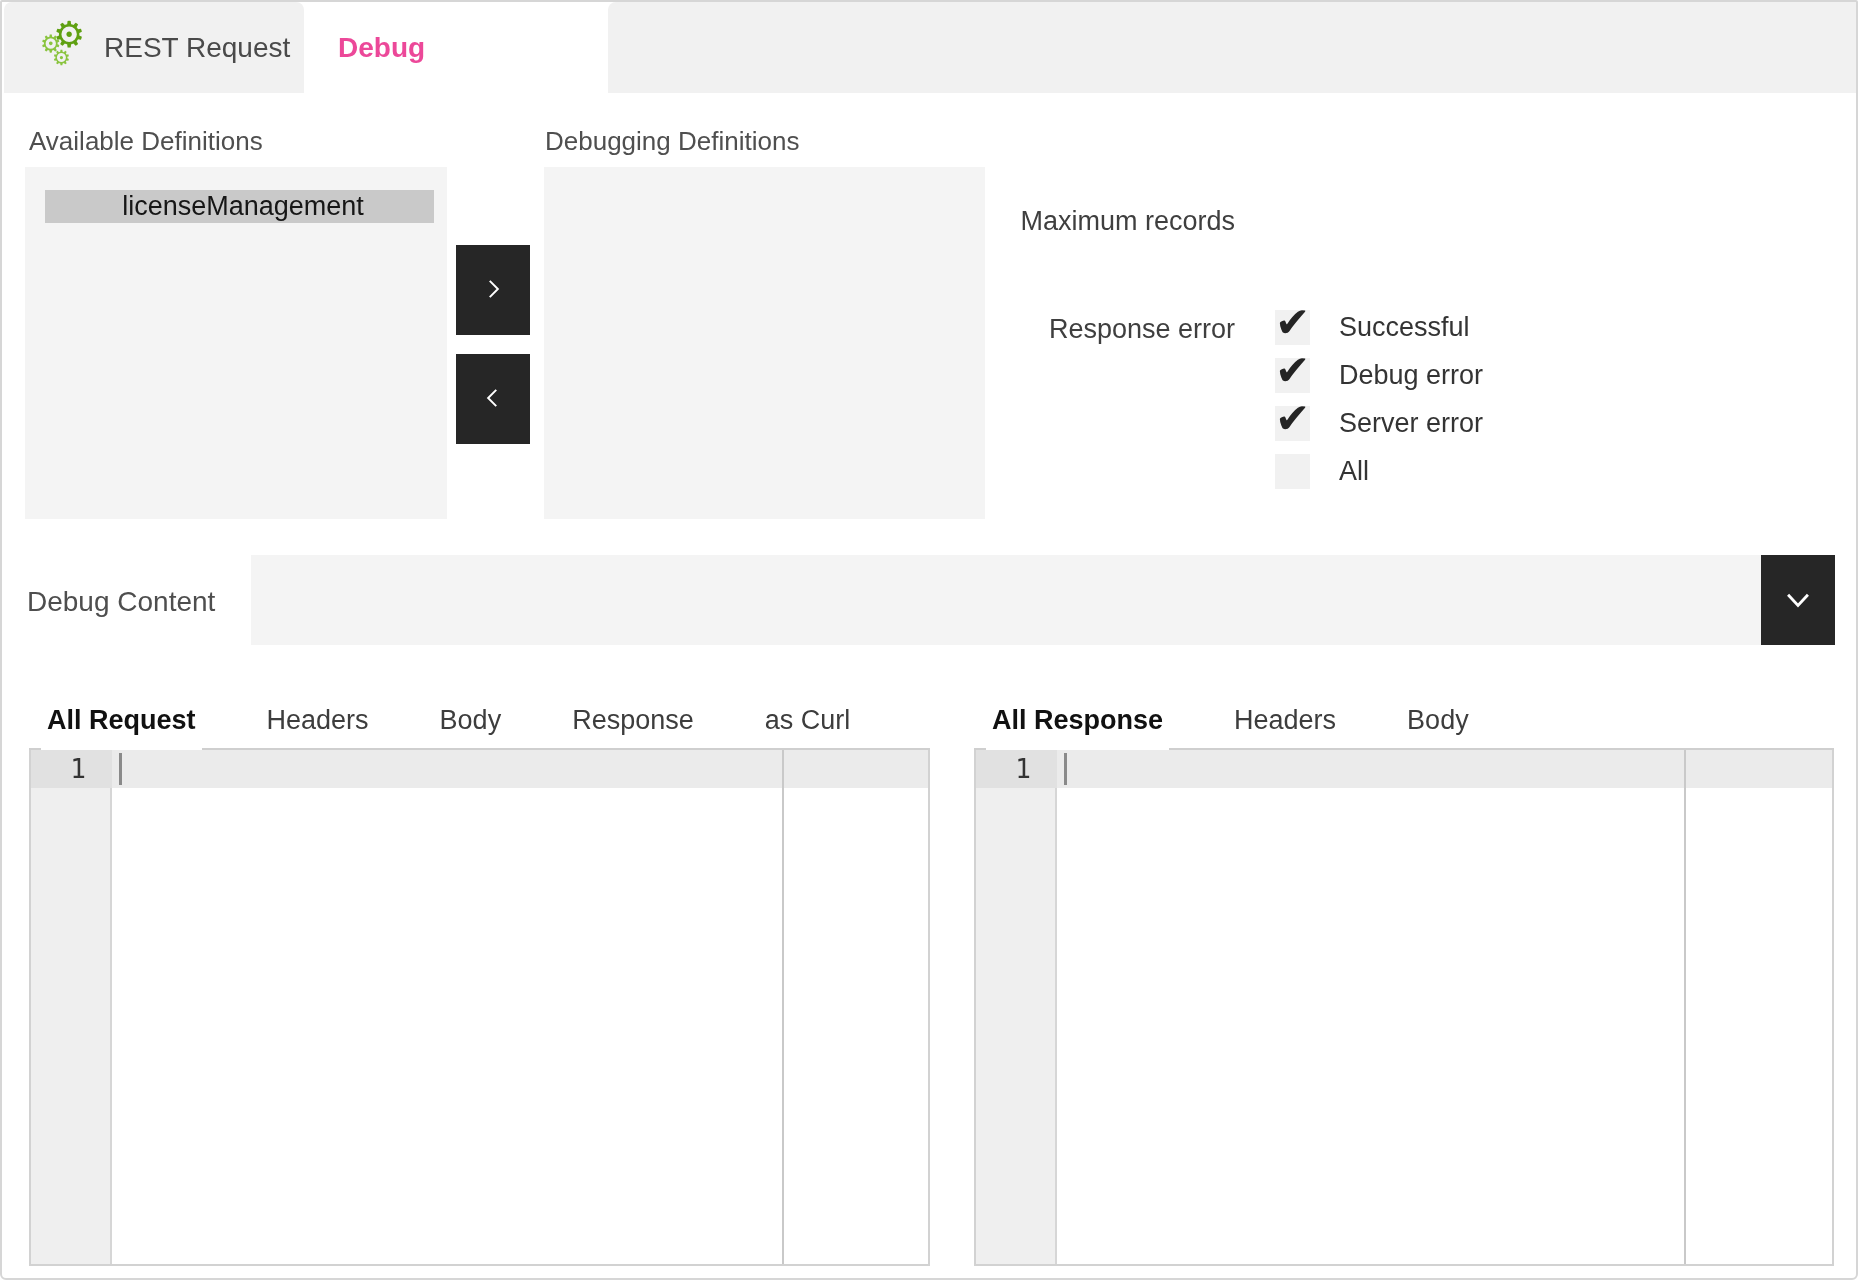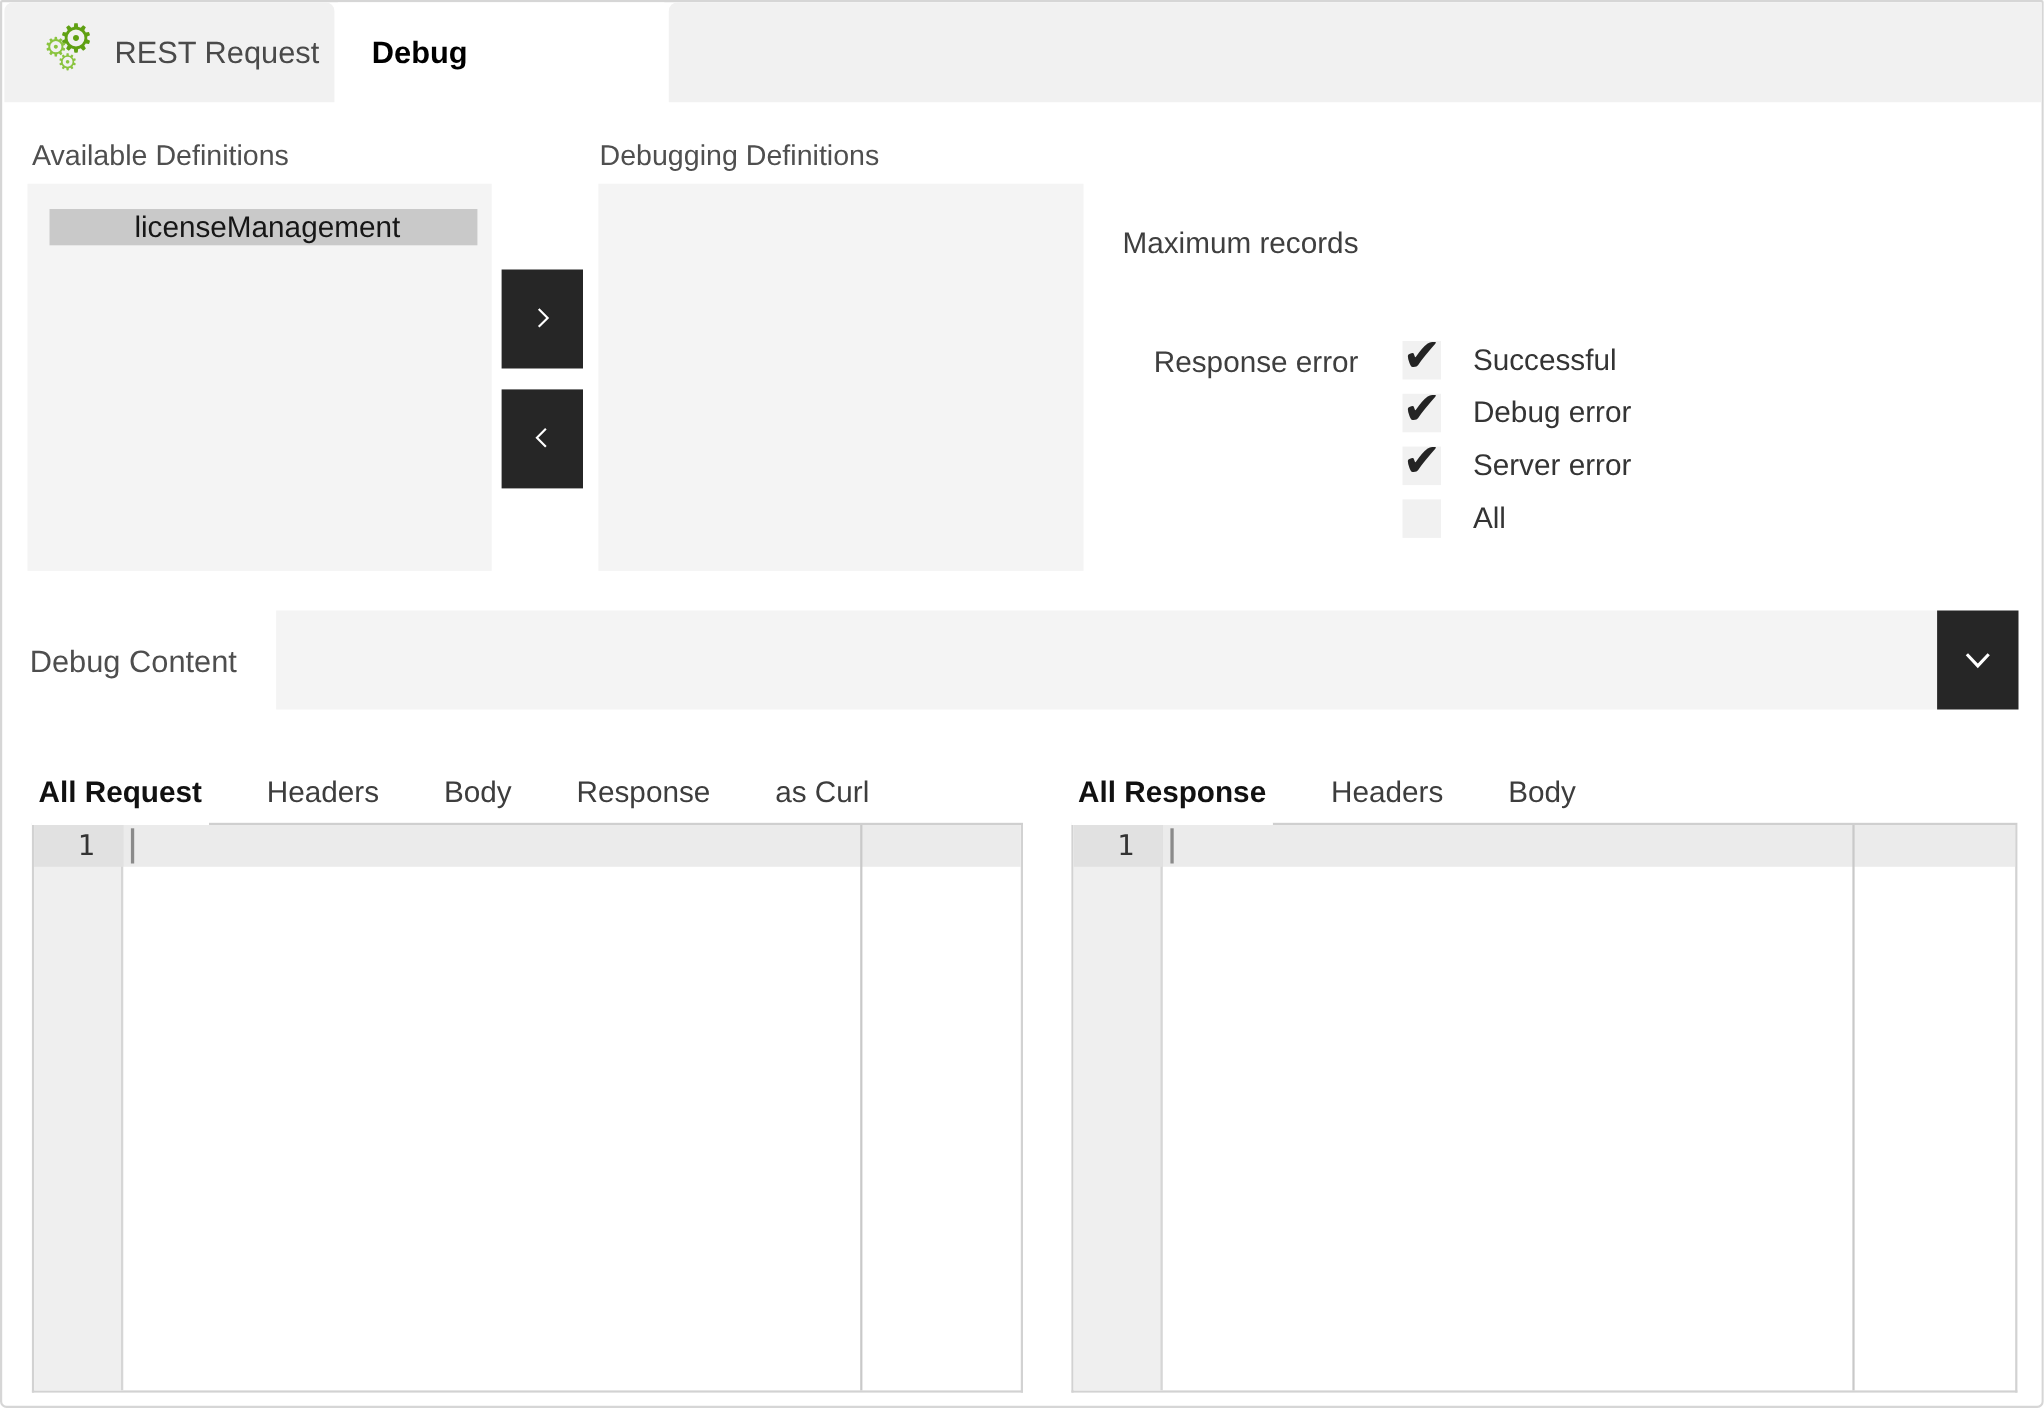--- a/index.html
+++ b/index.html
@@ -11,21 +11,21 @@
     border:2px solid #d6d6d6;border-radius:2px 2px 6px 6px;overflow:hidden;
   }
 
   
   .tabbar{position:absolute;left:0;top:0;width:100%;height:91px;}
   .apptab{position:absolute;top:0;height:91px;display:flex;align-items:center;}
   .apptab.rest{left:2px;width:300px;background:#f1f1f1;border-radius:8px 8px 0 0;}
   .apptab.debug{left:305px;width:297px;background:#ffffff;}
   .tabbar-filler{position:absolute;left:606px;top:0;right:0;height:91px;background:#f1f1f1;border-radius:8px 0 0 0;}
   .apptab .label{font-size:28px;color:#4a4a4a;}
-  .apptab.debug .label{font-weight:bold;color:#000000;margin-left:31px;}
+  .apptab.debug .label{font-weight:bold;color:#ec4899;margin-left:31px;}
   .gears{position:relative;width:52px;height:56px;margin-left:36px;margin-right:12px;}
   .gears span{position:absolute;line-height:1;}
   .gear-big{left:13px;top:-3px;font-size:36px;color:#5fa012;}
   .gear-sm1{left:0px;top:12px;font-size:24px;color:#8ac43f;}
   .gear-sm2{left:12px;top:27px;font-size:21px;color:#8ac43f;}
 
   
   .sec-label{position:absolute;font-size:26px;color:#4f4f4f;}
   #lbl-available{left:27px;top:124px;}
   #lbl-debugging{left:543px;top:124px;}
@@ -62,21 +62,21 @@
   .dc-bar{position:absolute;left:249px;top:553px;width:1510px;height:90px;background:#f4f4f4;
     font-size:27px;color:#333;line-height:90px;padding-left:20px;}
   .dc-btn{position:absolute;left:1759px;top:553px;width:74px;height:90px;background:#262626;border:none;
     display:flex;align-items:center;justify-content:center;cursor:pointer;padding:0;}
 
   
   .paneltabs{position:absolute;top:700px;height:48px;display:flex;border-bottom:2px solid #cfcfcf;}
   #req-tabs{left:27px;width:901px;}
   #resp-tabs{left:972px;width:860px;}
   .ptab{font-size:27px;color:#3d3d3d;margin-right:47px;padding-bottom:12px;background:transparent;
-    border:none;cursor:pointer;line-height:30px;}
+    border:none;cursor:pointer;line-height:30px;margin-left:12px;}
   .ptab.active{font-weight:bold;color:#111;background:#fff;border-bottom:2px solid #fff;margin-bottom:-2px;}
 
   .editor{position:absolute;top:748px;height:516px;background:#fff;
     border:2px solid #d2d2d2;border-top:none;}
   #req-editor{left:27px;width:901px;}
   #resp-editor{left:972px;width:860px;}
   .ed-strip{position:absolute;left:0;right:0;top:0;height:38px;background:#ebebeb;}
   .ed-gutter{position:absolute;left:0;top:0;bottom:0;width:81px;background:#efefef;border-right:2px solid #d6d6d6;}
   .ed-gutter-active{position:absolute;left:0;top:0;width:81px;height:38px;background:#e1e1e1;
     font-family:"DejaVu Sans Mono",monospace;font-size:26px;color:#333;line-height:38px;

